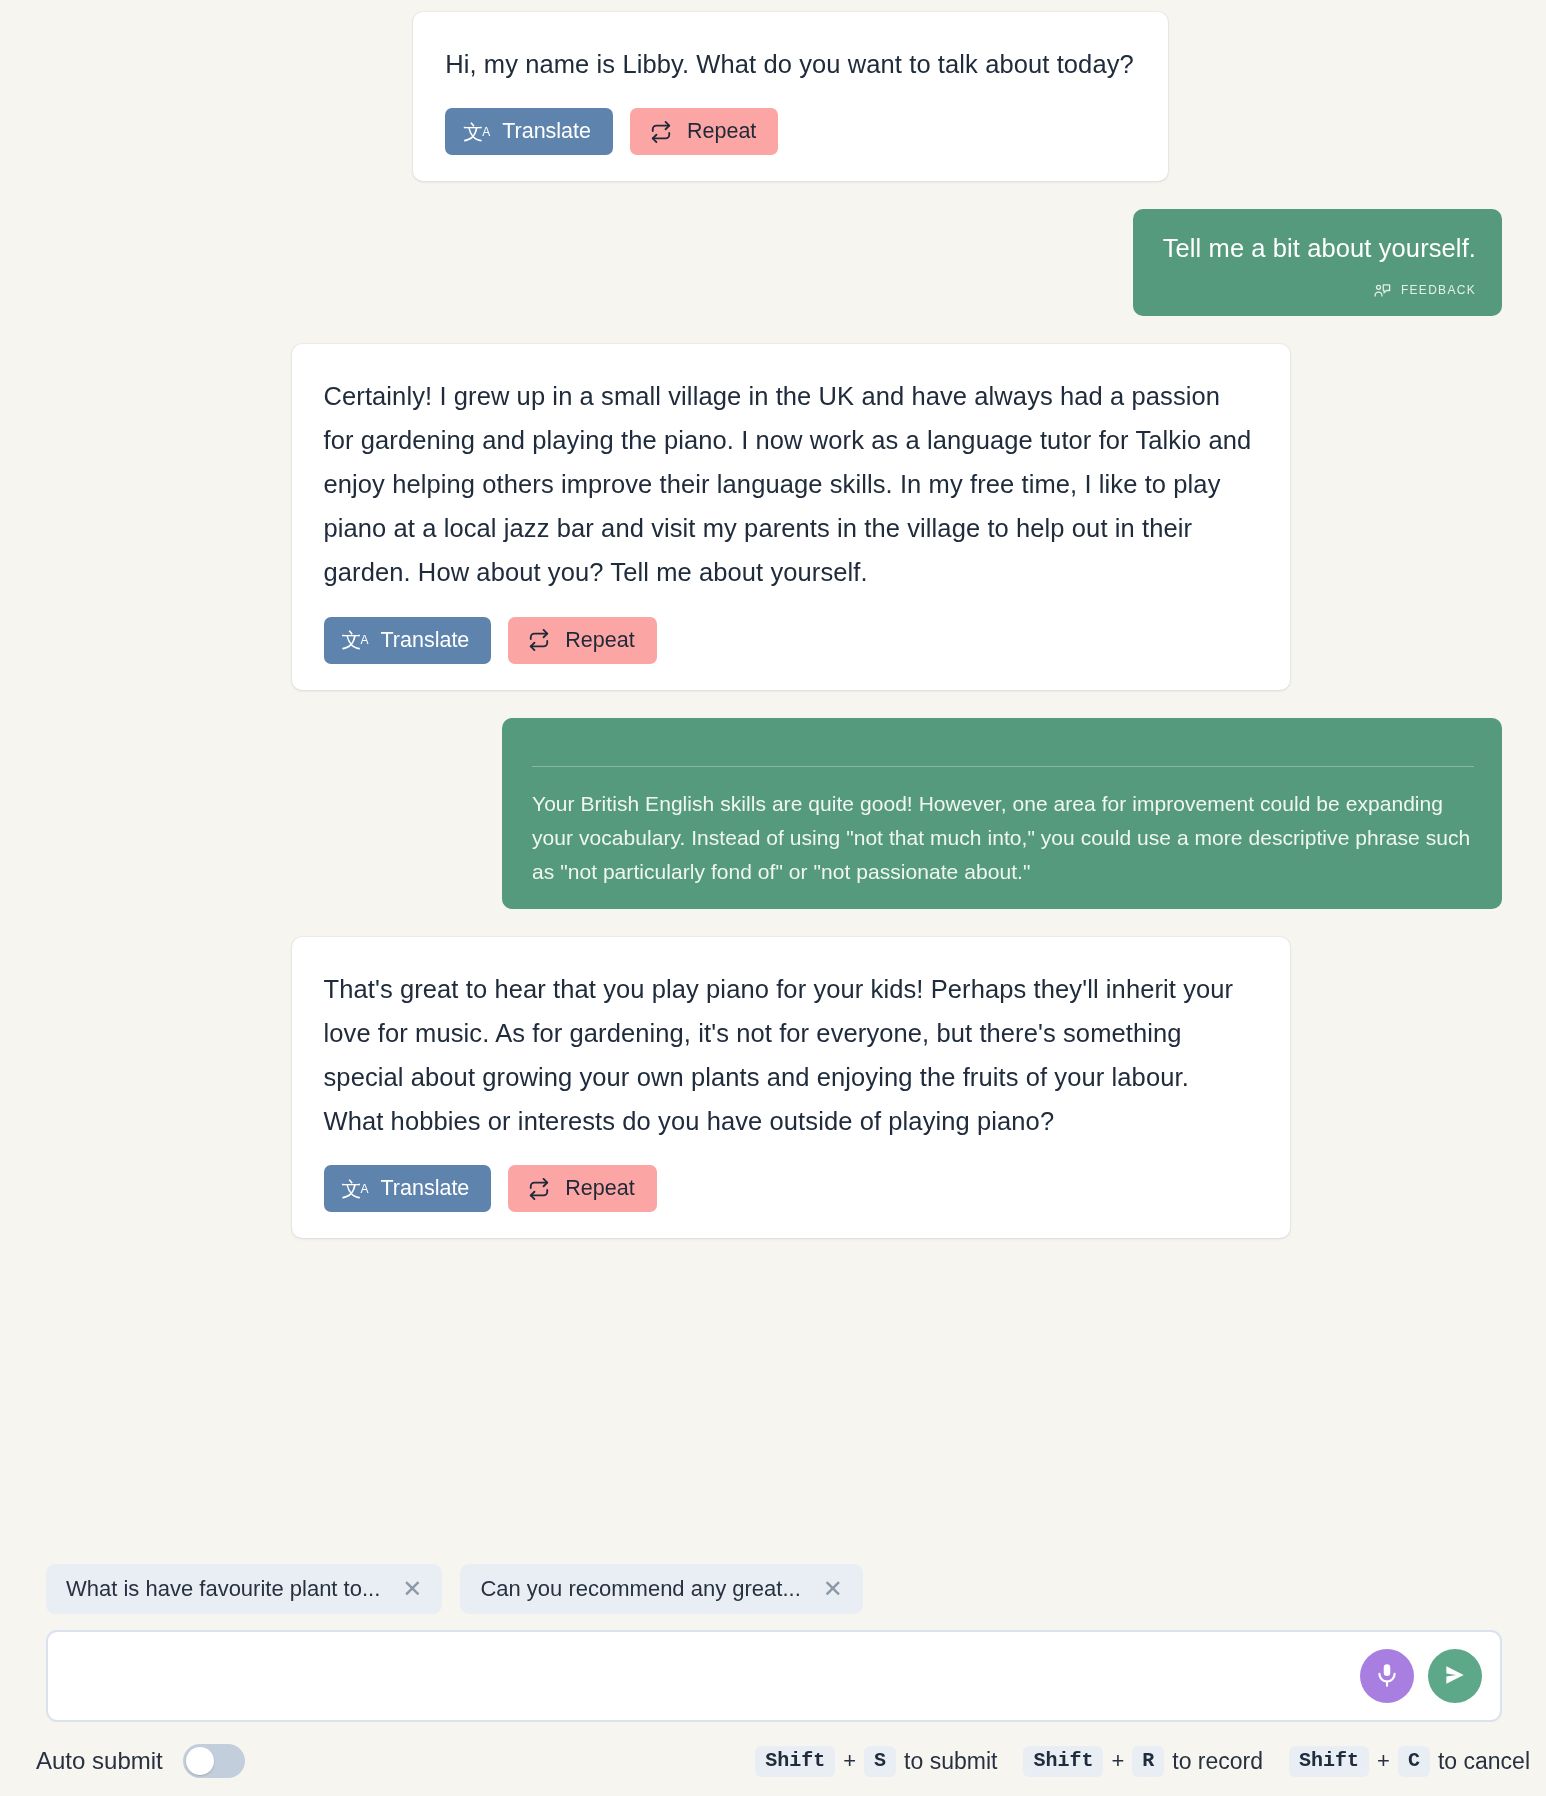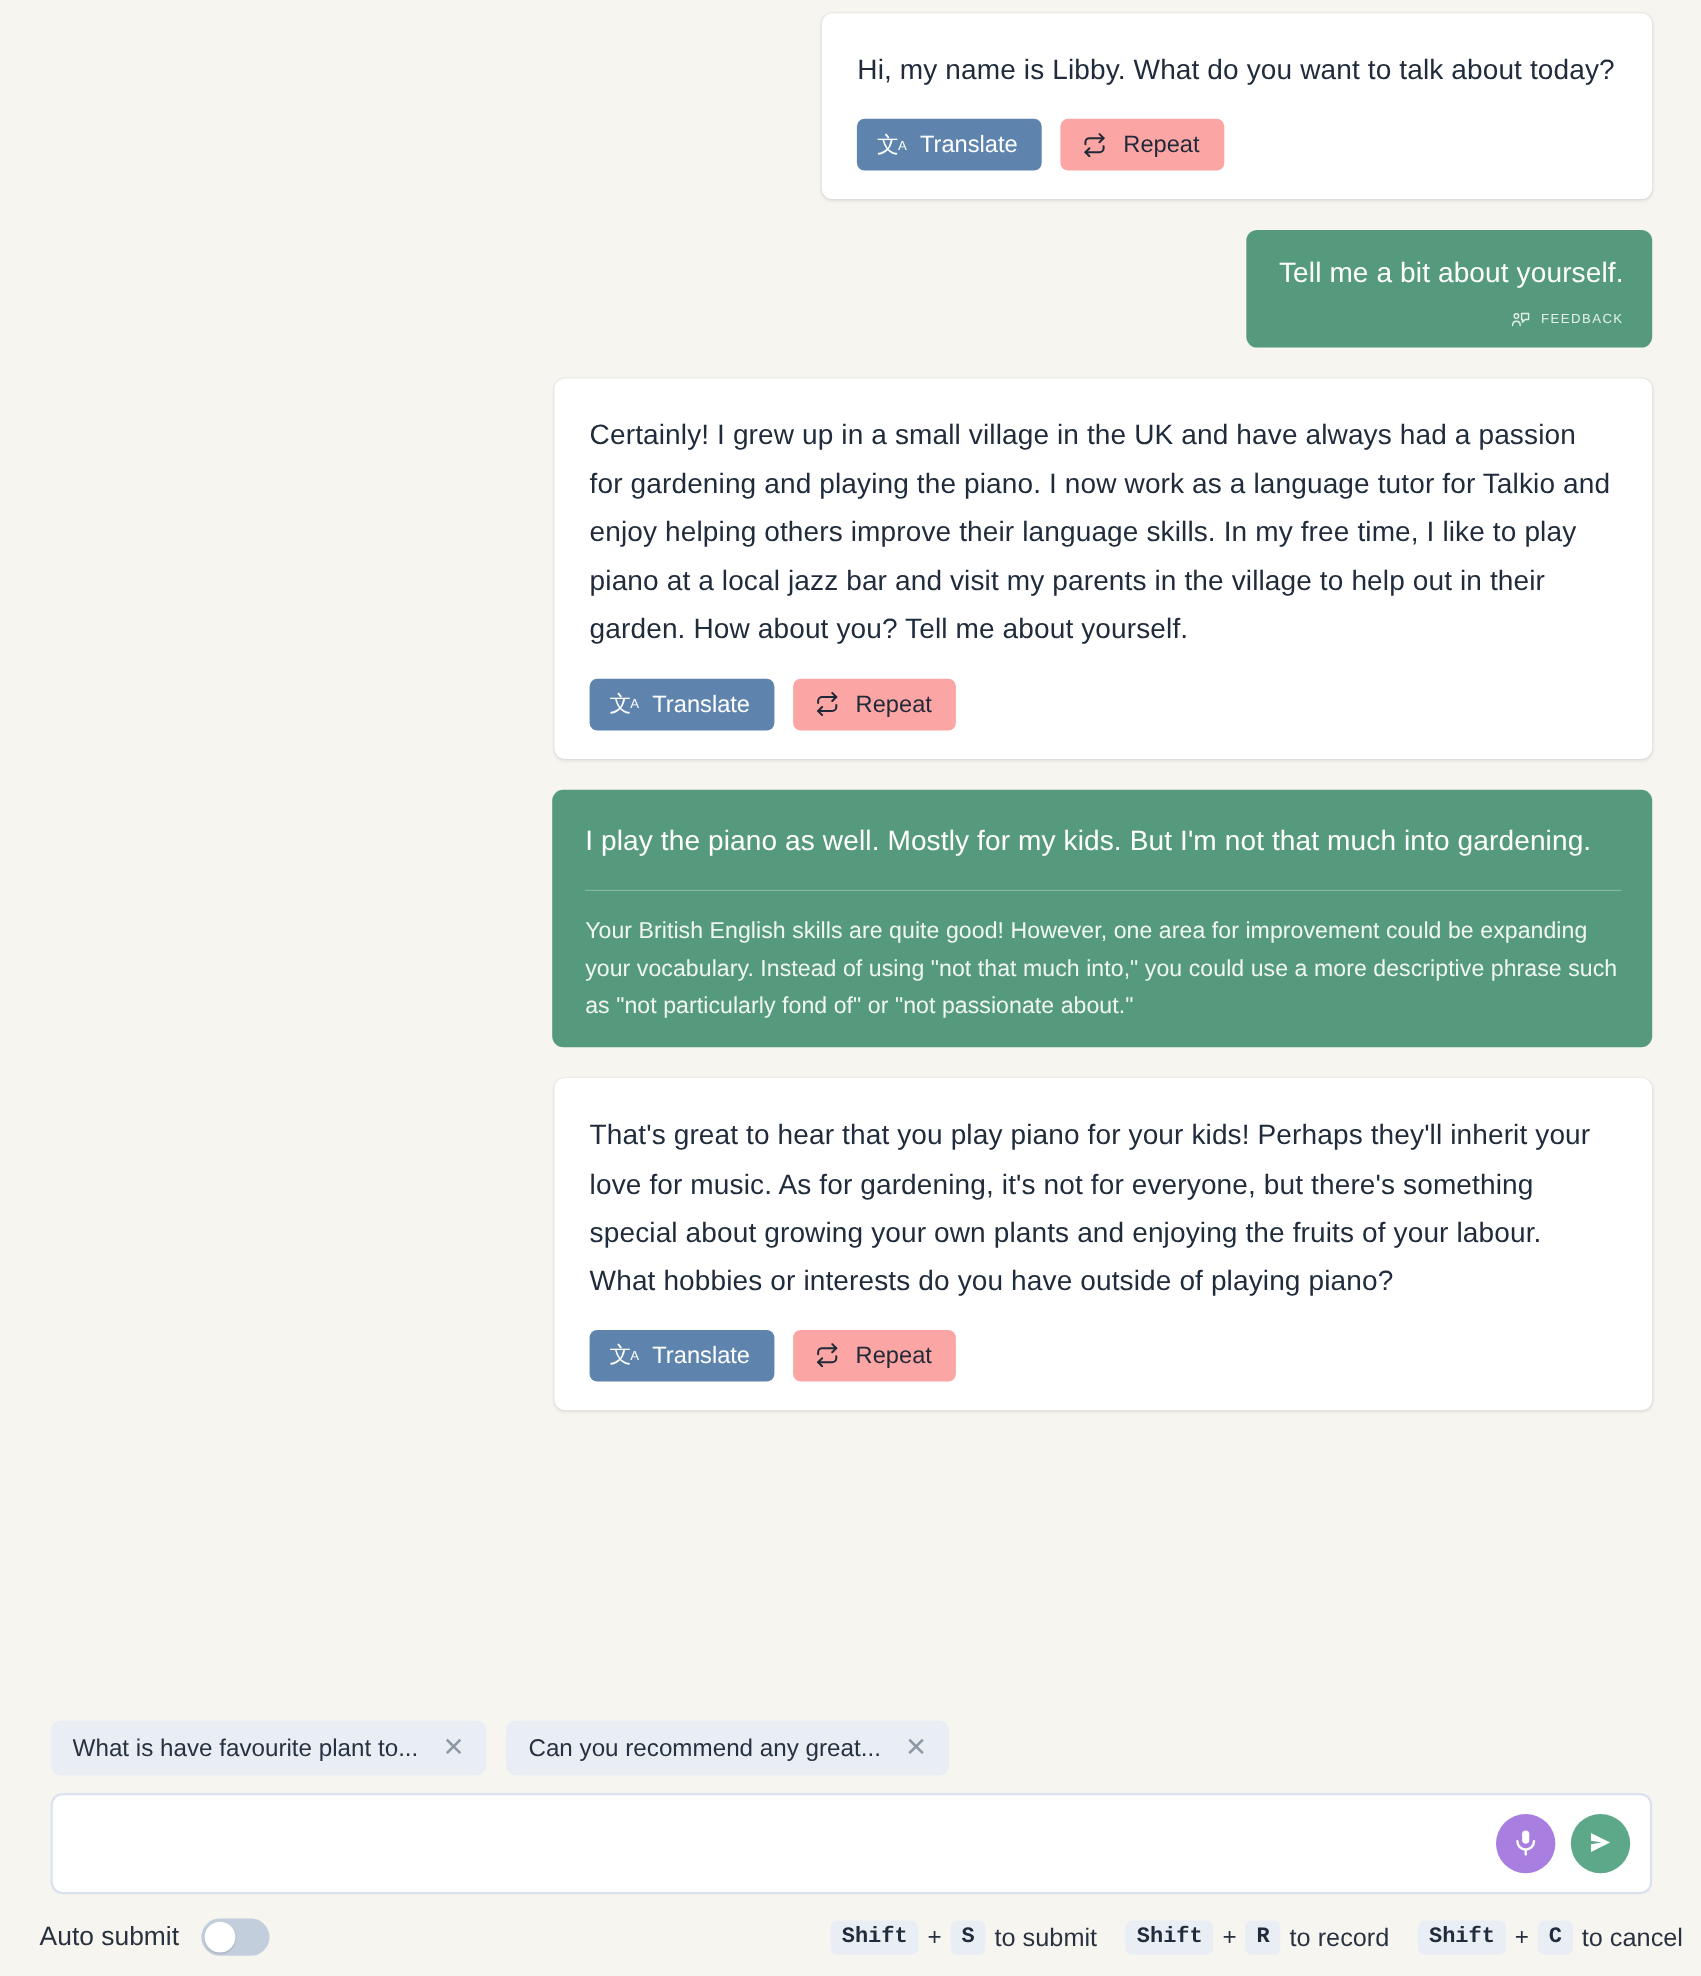--- a/index.html
+++ b/index.html
@@ -25,21 +25,21 @@
   .conversation {
     flex: 1 1 auto;
     padding: 12px 44px 0 46px;
     display: flex;
     flex-direction: column;
     gap: 28px;
     overflow: hidden;
   }
 
   .row { display: flex; width: 100%; }
-  .row.left  { justify-content: flex-end; padding-left: 33px; }
+  .row.left  { justify-content: center; padding-left: 33px; }
   .row.right { justify-content: flex-end; }
 
   
   .assistant-card {
     background: #ffffff;
     border-radius: 10px;
     box-shadow: 0 1px 3px rgba(30,35,45,.10), 0 0 0 1px rgba(32,44,60,.035);
     padding: 30px 34px 26px 32px;
     max-width: 998px;
   }
@@ -310,21 +310,20 @@
               </svg>
             </span>
             <span>Repeat</span>
           </button>
         </div>
       </div>
     </div>
 
     <div class="row right">
       <div class="user-bubble" style="max-width:1000px;">
-        <div class="user-text">I play the piano as well. Mostly for my kids. But I'm not that much into gardening.</div>
         <div class="bubble-divider"></div>
         <div class="feedback-text">Your British English skills are quite good! However, one area for improvement could be expanding your vocabulary. Instead of using "not that much into," you could use a more descriptive phrase such as "not particularly fond of" or "not passionate about."</div>
       </div>
     </div>
 
     <div class="row left">
       <div class="assistant-card">
         <div class="assistant-text">That's great to hear that you play piano for your kids! Perhaps they'll inherit your love for music. As for gardening, it's not for everyone, but there's something special about growing your own plants and enjoying the fruits of your labour. What hobbies or interests do you have outside of playing piano?</div>
         <div class="btn-row">
           <button class="btn btn-translate">

